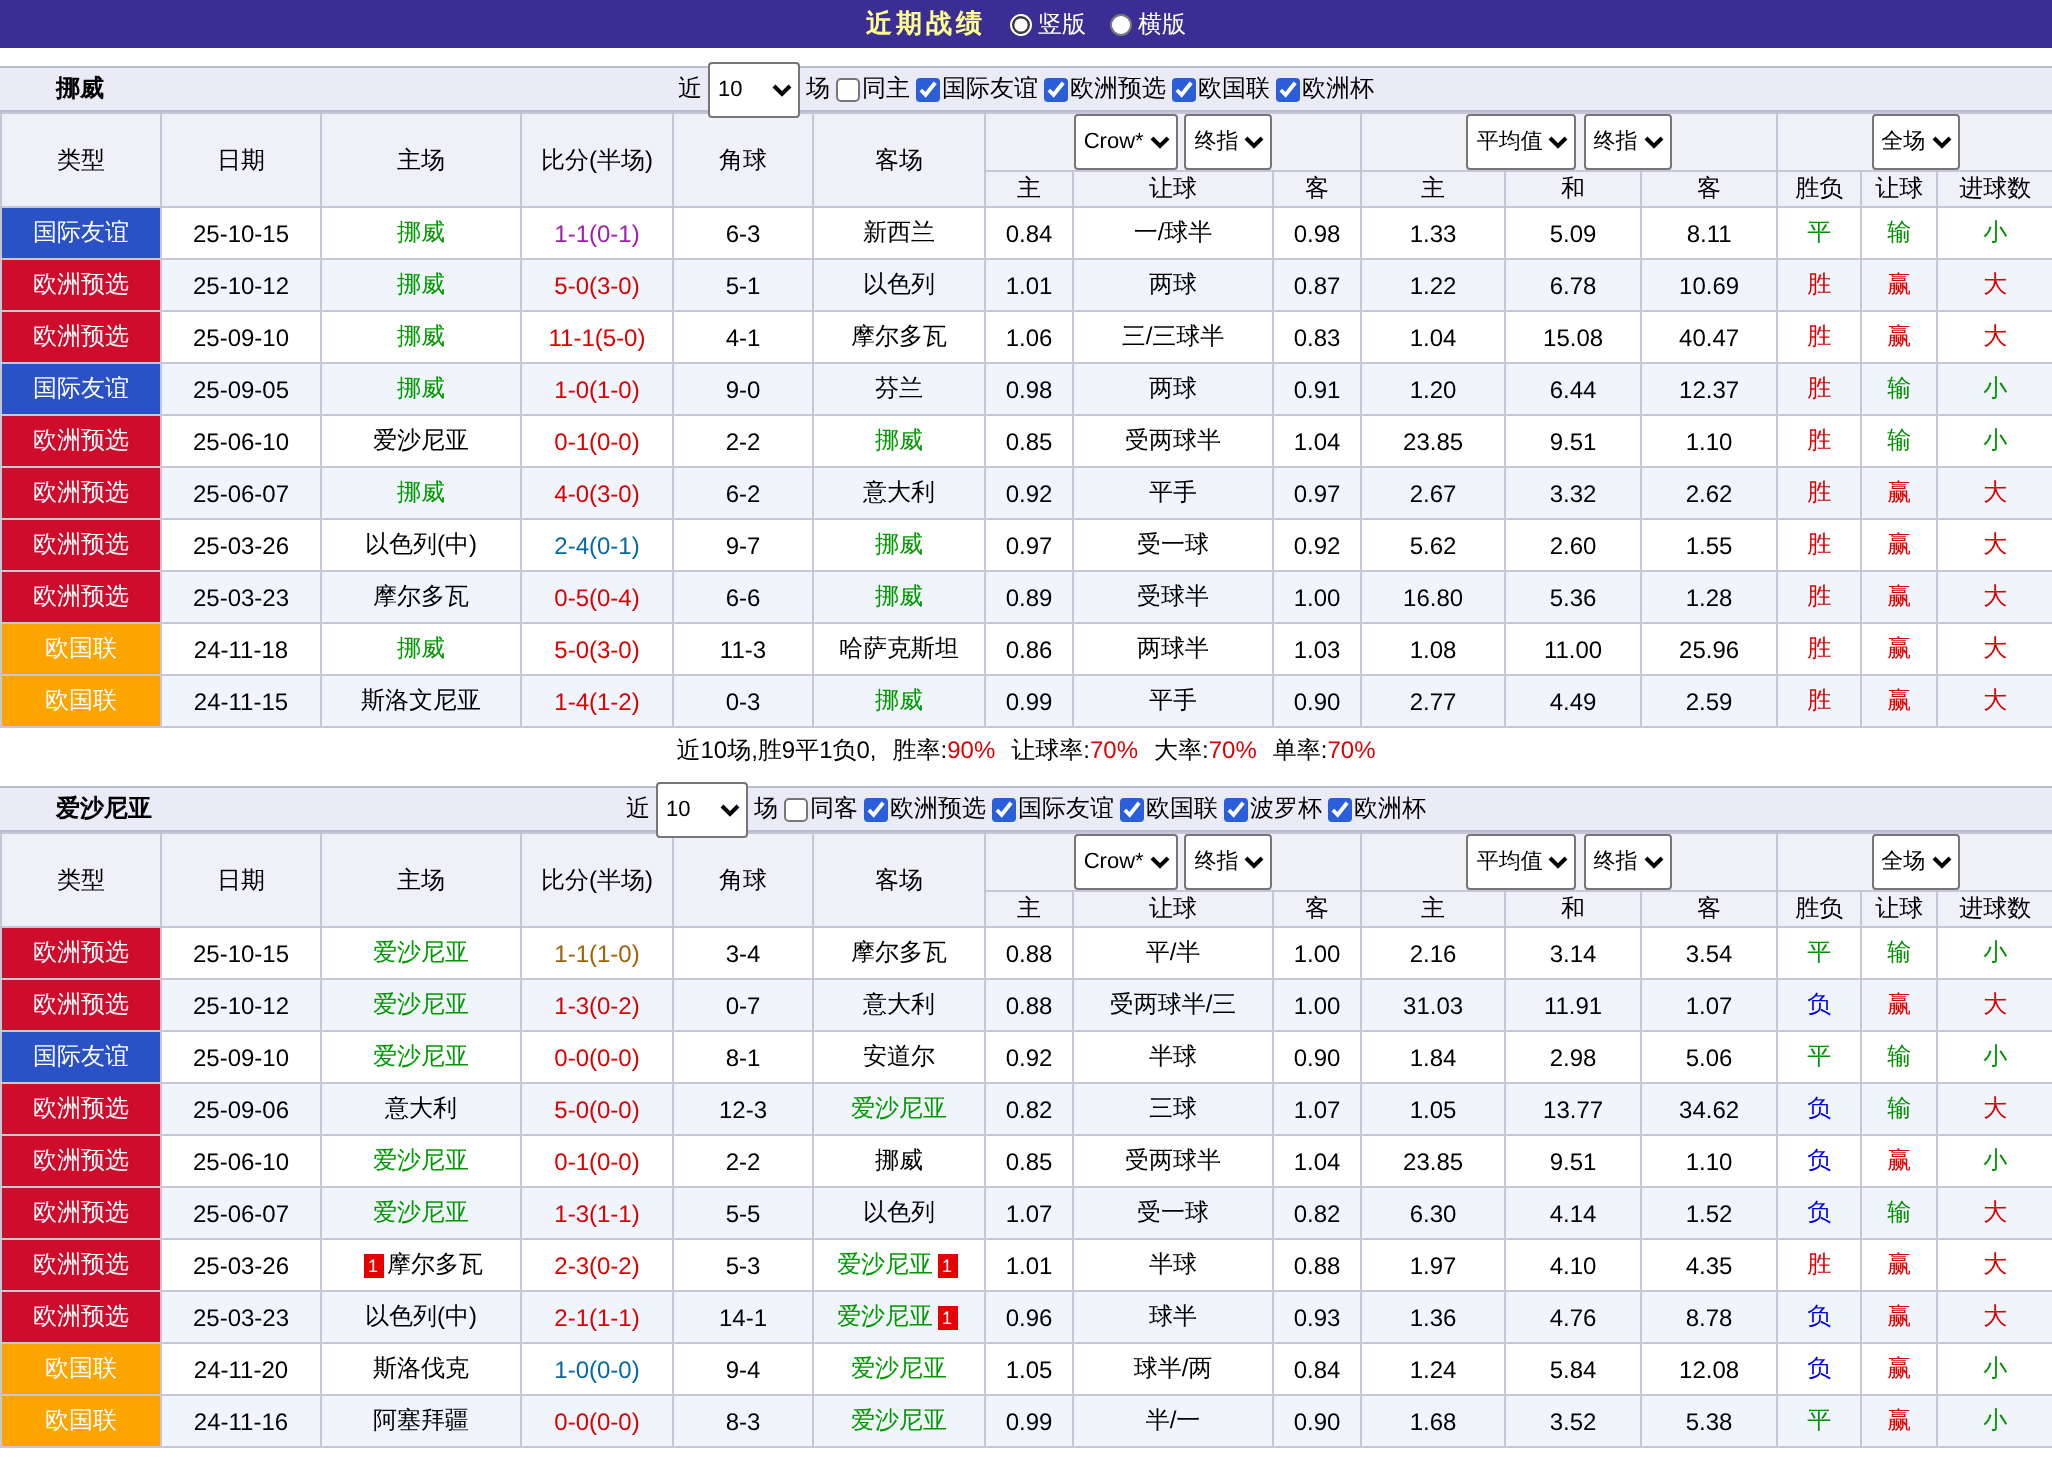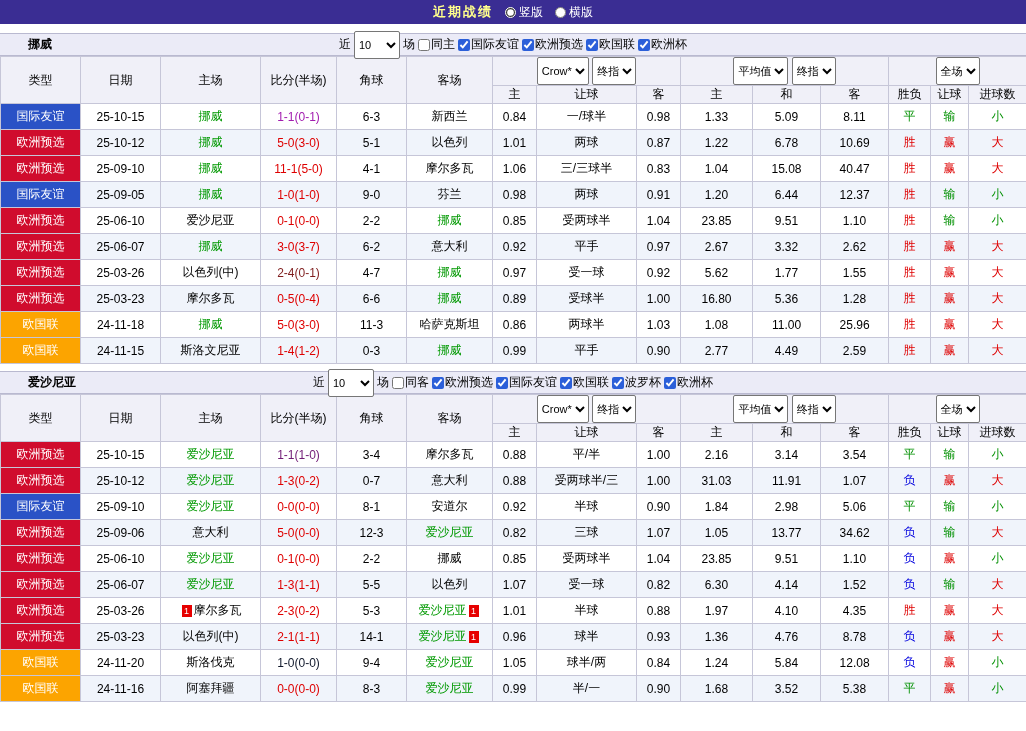--- a/index.html
+++ b/index.html
@@ -213,45 +213,45 @@
           <td data-name="avg-draw-odds">9.51</td>
           <td data-name="avg-away-odds">1.10</td>
           <td data-name="result-flag" style="color: rgb(222, 0, 0);">胜</td>
           <td data-name="handicap-result-flag" style="color: rgb(0, 144, 0);">输</td>
           <td data-name="goals-flag" style="color: rgb(0, 144, 0);">小</td>
         </tr>
         <tr class="alt" data-name="match-row">
           <td class="type-cell" data-name="competition-badge" style="background: rgb(208, 12, 45);">欧洲预选</td>
           <td data-name="match-date">25-06-07</td>
           <td class="team-cell" data-name="home-team"><span data-name="home-team-name" style="color: rgb(0, 153, 0);">挪威</span></td>
-          <td data-name="match-score" style="color: rgb(222, 0, 0);">3-0(3-7)</td>
+          <td data-name="match-score" style="color: rgb(222, 0, 0);">4-0(3-0)</td>
           <td data-name="corner-score">6-2</td>
           <td class="team-cell" data-name="away-team"><span data-name="away-team-name">意大利</span></td>
           <td data-name="odds-home">0.92</td>
           <td data-name="odds-handicap">平手</td>
           <td data-name="odds-away">0.97</td>
           <td data-name="avg-home-odds">2.67</td>
           <td data-name="avg-draw-odds">3.32</td>
           <td data-name="avg-away-odds">2.62</td>
           <td data-name="result-flag" style="color: rgb(222, 0, 0);">胜</td>
           <td data-name="handicap-result-flag" style="color: rgb(222, 0, 0);">赢</td>
           <td data-name="goals-flag" style="color: rgb(222, 0, 0);">大</td>
         </tr>
         <tr data-name="match-row">
           <td class="type-cell" data-name="competition-badge" style="background: rgb(208, 12, 45);">欧洲预选</td>
           <td data-name="match-date">25-03-26</td>
           <td class="team-cell" data-name="home-team"><span data-name="home-team-name">以色列(中)</span></td>
-          <td data-name="match-score" style="color: #7f1d1d;">2-4(0-1)</td>
-          <td data-name="corner-score">4-7</td>
+          <td data-name="match-score" style="color: #0369a1;">2-4(0-1)</td>
+          <td data-name="corner-score">9-7</td>
           <td class="team-cell" data-name="away-team"><span data-name="away-team-name" style="color: rgb(0, 153, 0);">挪威</span></td>
           <td data-name="odds-home">0.97</td>
           <td data-name="odds-handicap">受一球</td>
           <td data-name="odds-away">0.92</td>
           <td data-name="avg-home-odds">5.62</td>
-          <td data-name="avg-draw-odds">1.77</td>
+          <td data-name="avg-draw-odds">2.60</td>
           <td data-name="avg-away-odds">1.55</td>
           <td data-name="result-flag" style="color: rgb(222, 0, 0);">胜</td>
           <td data-name="handicap-result-flag" style="color: rgb(222, 0, 0);">赢</td>
           <td data-name="goals-flag" style="color: rgb(222, 0, 0);">大</td>
         </tr>
         <tr class="alt" data-name="match-row">
           <td class="type-cell" data-name="competition-badge" style="background: rgb(208, 12, 45);">欧洲预选</td>
           <td data-name="match-date">25-03-23</td>
           <td class="team-cell" data-name="home-team"><span data-name="home-team-name">摩尔多瓦</span></td>
           <td data-name="match-score" style="color: rgb(222, 0, 0);">0-5(0-4)</td>
@@ -296,20 +296,27 @@
           <td data-name="odds-away">0.90</td>
           <td data-name="avg-home-odds">2.77</td>
           <td data-name="avg-draw-odds">4.49</td>
           <td data-name="avg-away-odds">2.59</td>
           <td data-name="result-flag" style="color: rgb(222, 0, 0);">胜</td>
           <td data-name="handicap-result-flag" style="color: rgb(222, 0, 0);">赢</td>
           <td data-name="goals-flag" style="color: rgb(222, 0, 0);">大</td>
         </tr>
       </tbody>
   </table>
+  <div class="summary" data-name="record-summary">
+    <span data-name="summary-prefix">近10场,胜9平1负0,</span>
+    <span class="stat" data-name="summary-stat"><span data-name="summary-stat-label">胜率:</span><span class="red" data-name="summary-stat-value">90%</span></span>
+    <span class="stat" data-name="summary-stat"><span data-name="summary-stat-label">让球率:</span><span class="red" data-name="summary-stat-value">70%</span></span>
+    <span class="stat" data-name="summary-stat"><span data-name="summary-stat-label">大率:</span><span class="red" data-name="summary-stat-value">70%</span></span>
+    <span class="stat" data-name="summary-stat"><span data-name="summary-stat-label">单率:</span><span class="red" data-name="summary-stat-value">70%</span></span>
+  </div>
 </div>
 
 <div class="gap-b"></div>
 
 <div class="section" data-name="estonia-section">
   <div class="section-bar" data-name="team-section-header">
     <span class="team-name" data-name="section-team-name">爱沙尼亚</span>
     <div class="filters" data-name="filter-bar">
       <span data-name="near-label">近</span>
       <select class="count-select" data-name="recent-count-select"><option>10</option></select>
@@ -388,21 +395,21 @@
         <th data-name="col-result">胜负</th>
         <th data-name="col-handicap-result">让球</th>
         <th data-name="col-goals">进球数</th>
       </tr>
     </thead>
     <tbody>
         <tr data-name="match-row">
           <td class="type-cell" data-name="competition-badge" style="background: rgb(208, 12, 45);">欧洲预选</td>
           <td data-name="match-date">25-10-15</td>
           <td class="team-cell" data-name="home-team"><span data-name="home-team-name" style="color: rgb(0, 153, 0);">爱沙尼亚</span></td>
-          <td data-name="match-score" style="color: #701a75;">1-1(1-0)</td>
+          <td data-name="match-score" style="color: #a16207;">1-1(1-0)</td>
           <td data-name="corner-score">3-4</td>
           <td class="team-cell" data-name="away-team"><span data-name="away-team-name">摩尔多瓦</span></td>
           <td data-name="odds-home">0.88</td>
           <td data-name="odds-handicap">平/半</td>
           <td data-name="odds-away">1.00</td>
           <td data-name="avg-home-odds">2.16</td>
           <td data-name="avg-draw-odds">3.14</td>
           <td data-name="avg-away-odds">3.54</td>
           <td data-name="result-flag" style="color: rgb(0, 144, 0);">平</td>
           <td data-name="handicap-result-flag" style="color: rgb(0, 144, 0);">输</td>
@@ -524,21 +531,21 @@
           <td data-name="avg-draw-odds">4.76</td>
           <td data-name="avg-away-odds">8.78</td>
           <td data-name="result-flag" style="color: rgb(0, 0, 222);">负</td>
           <td data-name="handicap-result-flag" style="color: rgb(222, 0, 0);">赢</td>
           <td data-name="goals-flag" style="color: rgb(222, 0, 0);">大</td>
         </tr>
         <tr data-name="match-row">
           <td class="type-cell" data-name="competition-badge" style="background: rgb(252, 164, 0);">欧国联</td>
           <td data-name="match-date">24-11-20</td>
           <td class="team-cell" data-name="home-team"><span data-name="home-team-name">斯洛伐克</span></td>
-          <td data-name="match-score" style="color: #0f172a;">1-0(0-0)</td>
+          <td data-name="match-score" style="color: #0369a1;">1-0(0-0)</td>
           <td data-name="corner-score">9-4</td>
           <td class="team-cell" data-name="away-team"><span data-name="away-team-name" style="color: rgb(0, 153, 0);">爱沙尼亚</span></td>
           <td data-name="odds-home">1.05</td>
           <td data-name="odds-handicap">球半/两</td>
           <td data-name="odds-away">0.84</td>
           <td data-name="avg-home-odds">1.24</td>
           <td data-name="avg-draw-odds">5.84</td>
           <td data-name="avg-away-odds">12.08</td>
           <td data-name="result-flag" style="color: rgb(0, 0, 222);">负</td>
           <td data-name="handicap-result-flag" style="color: rgb(222, 0, 0);">赢</td>

